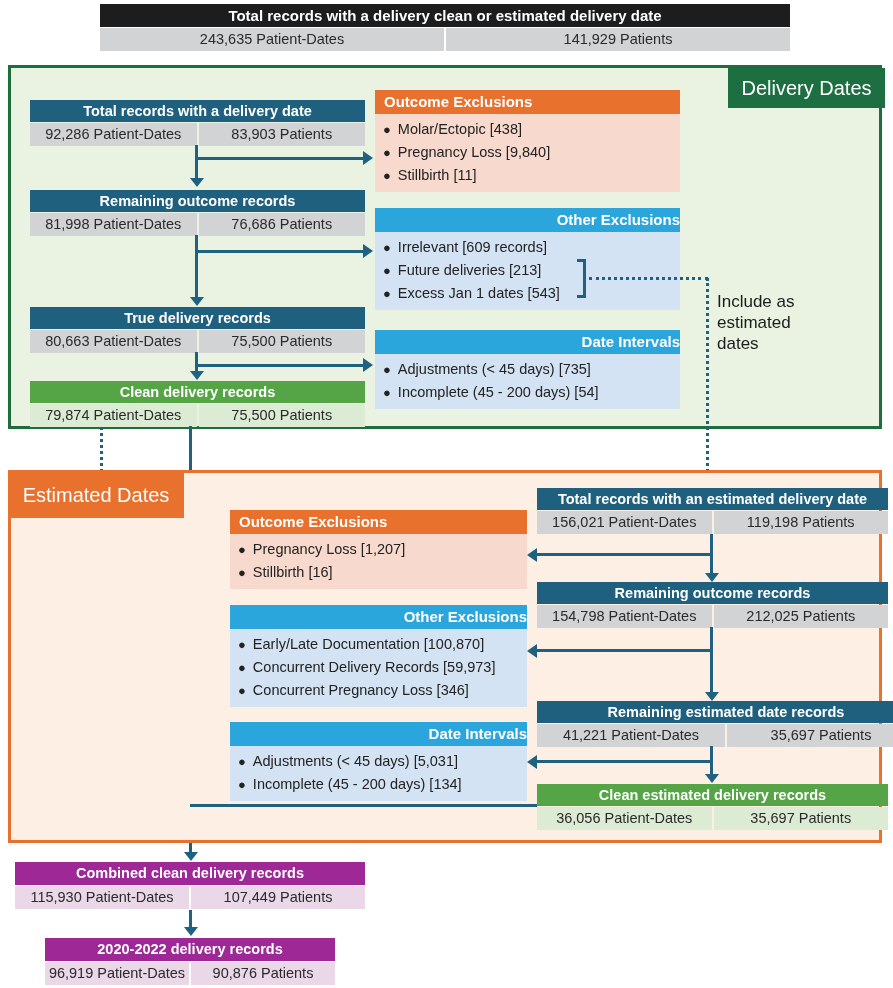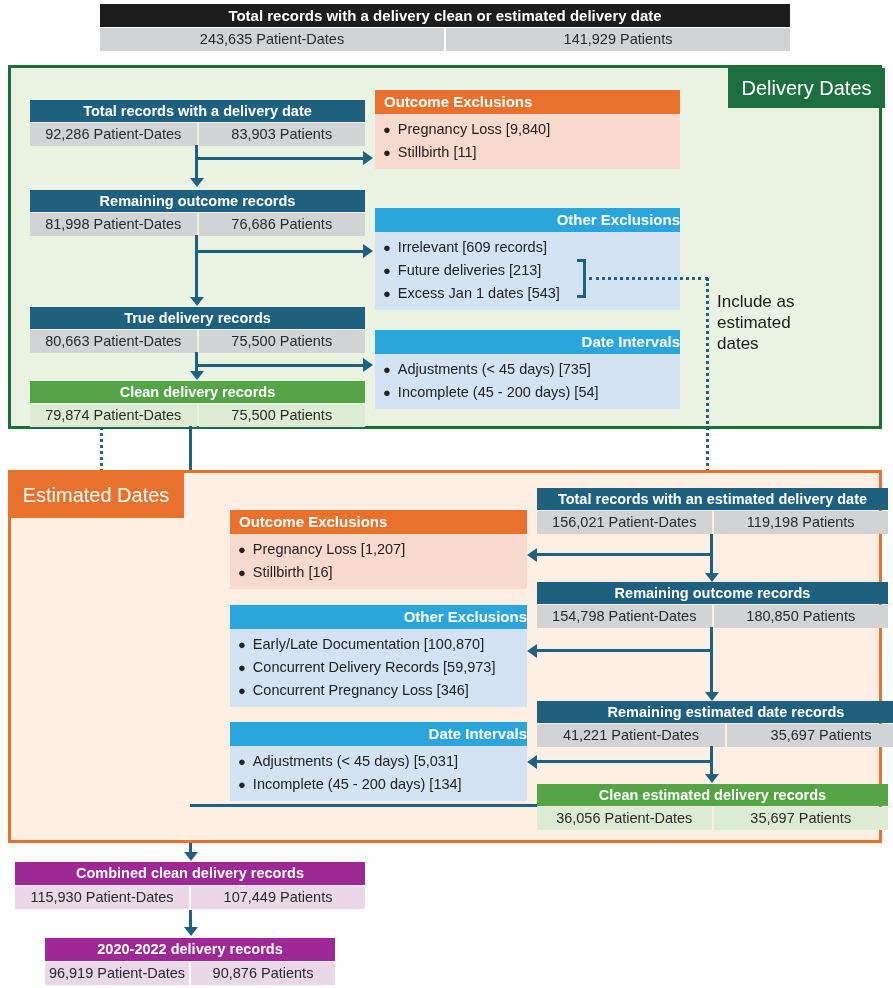--- a/index.html
+++ b/index.html
@@ -86,20 +86,21 @@
     <div class="bhdr green">Clean delivery records</div>
     <div class="vals">
       <div class="cell lgreen">79,874 Patient-Dates</div>
       <div class="cell lgreen">75,500 Patients</div>
     </div>
   </div>
 
   <div class="abs" style="left:375px;top:90px;width:305px;">
     <div class="ehdr orange">Outcome Exclusions</div>
     <div class="elist pink">
+      <div class="eitem"><span class="bul">●</span><span>Molar/Ectopic [438]</span></div>
       <div class="eitem"><span class="bul">●</span><span>Pregnancy Loss [9,840]</span></div>
       <div class="eitem"><span class="bul">●</span><span>Stillbirth [11]</span></div>
     </div>
   </div>
 
   <div class="abs" style="left:375px;top:208px;width:305px;">
     <div class="ehdr blue">Other Exclusions</div>
     <div class="elist lblue">
       <div class="eitem"><span class="bul">●</span><span>Irrelevant [609 records]</span></div>
       <div class="eitem"><span class="bul">●</span><span>Future deliveries [213]</span></div>
@@ -151,21 +152,21 @@
     <div class="vals">
       <div class="cell gray">156,021 Patient-Dates</div>
       <div class="cell gray">119,198 Patients</div>
     </div>
   </div>
 
   <div class="abs" style="left:537px;top:582px;width:351px;">
     <div class="bhdr teal">Remaining outcome records</div>
     <div class="vals">
       <div class="cell gray">154,798 Patient-Dates</div>
-      <div class="cell gray">180,850 Patients</div>
+      <div class="cell gray">212,025 Patients</div>
     </div>
   </div>
 
   <div class="abs" style="left:537px;top:701px;width:378px;border-radius:18px;">
     <div class="bhdr teal">Remaining estimated date records</div>
     <div class="vals">
       <div class="cell gray">41,221 Patient-Dates</div>
       <div class="cell gray">35,697 Patients</div>
     </div>
   </div>

